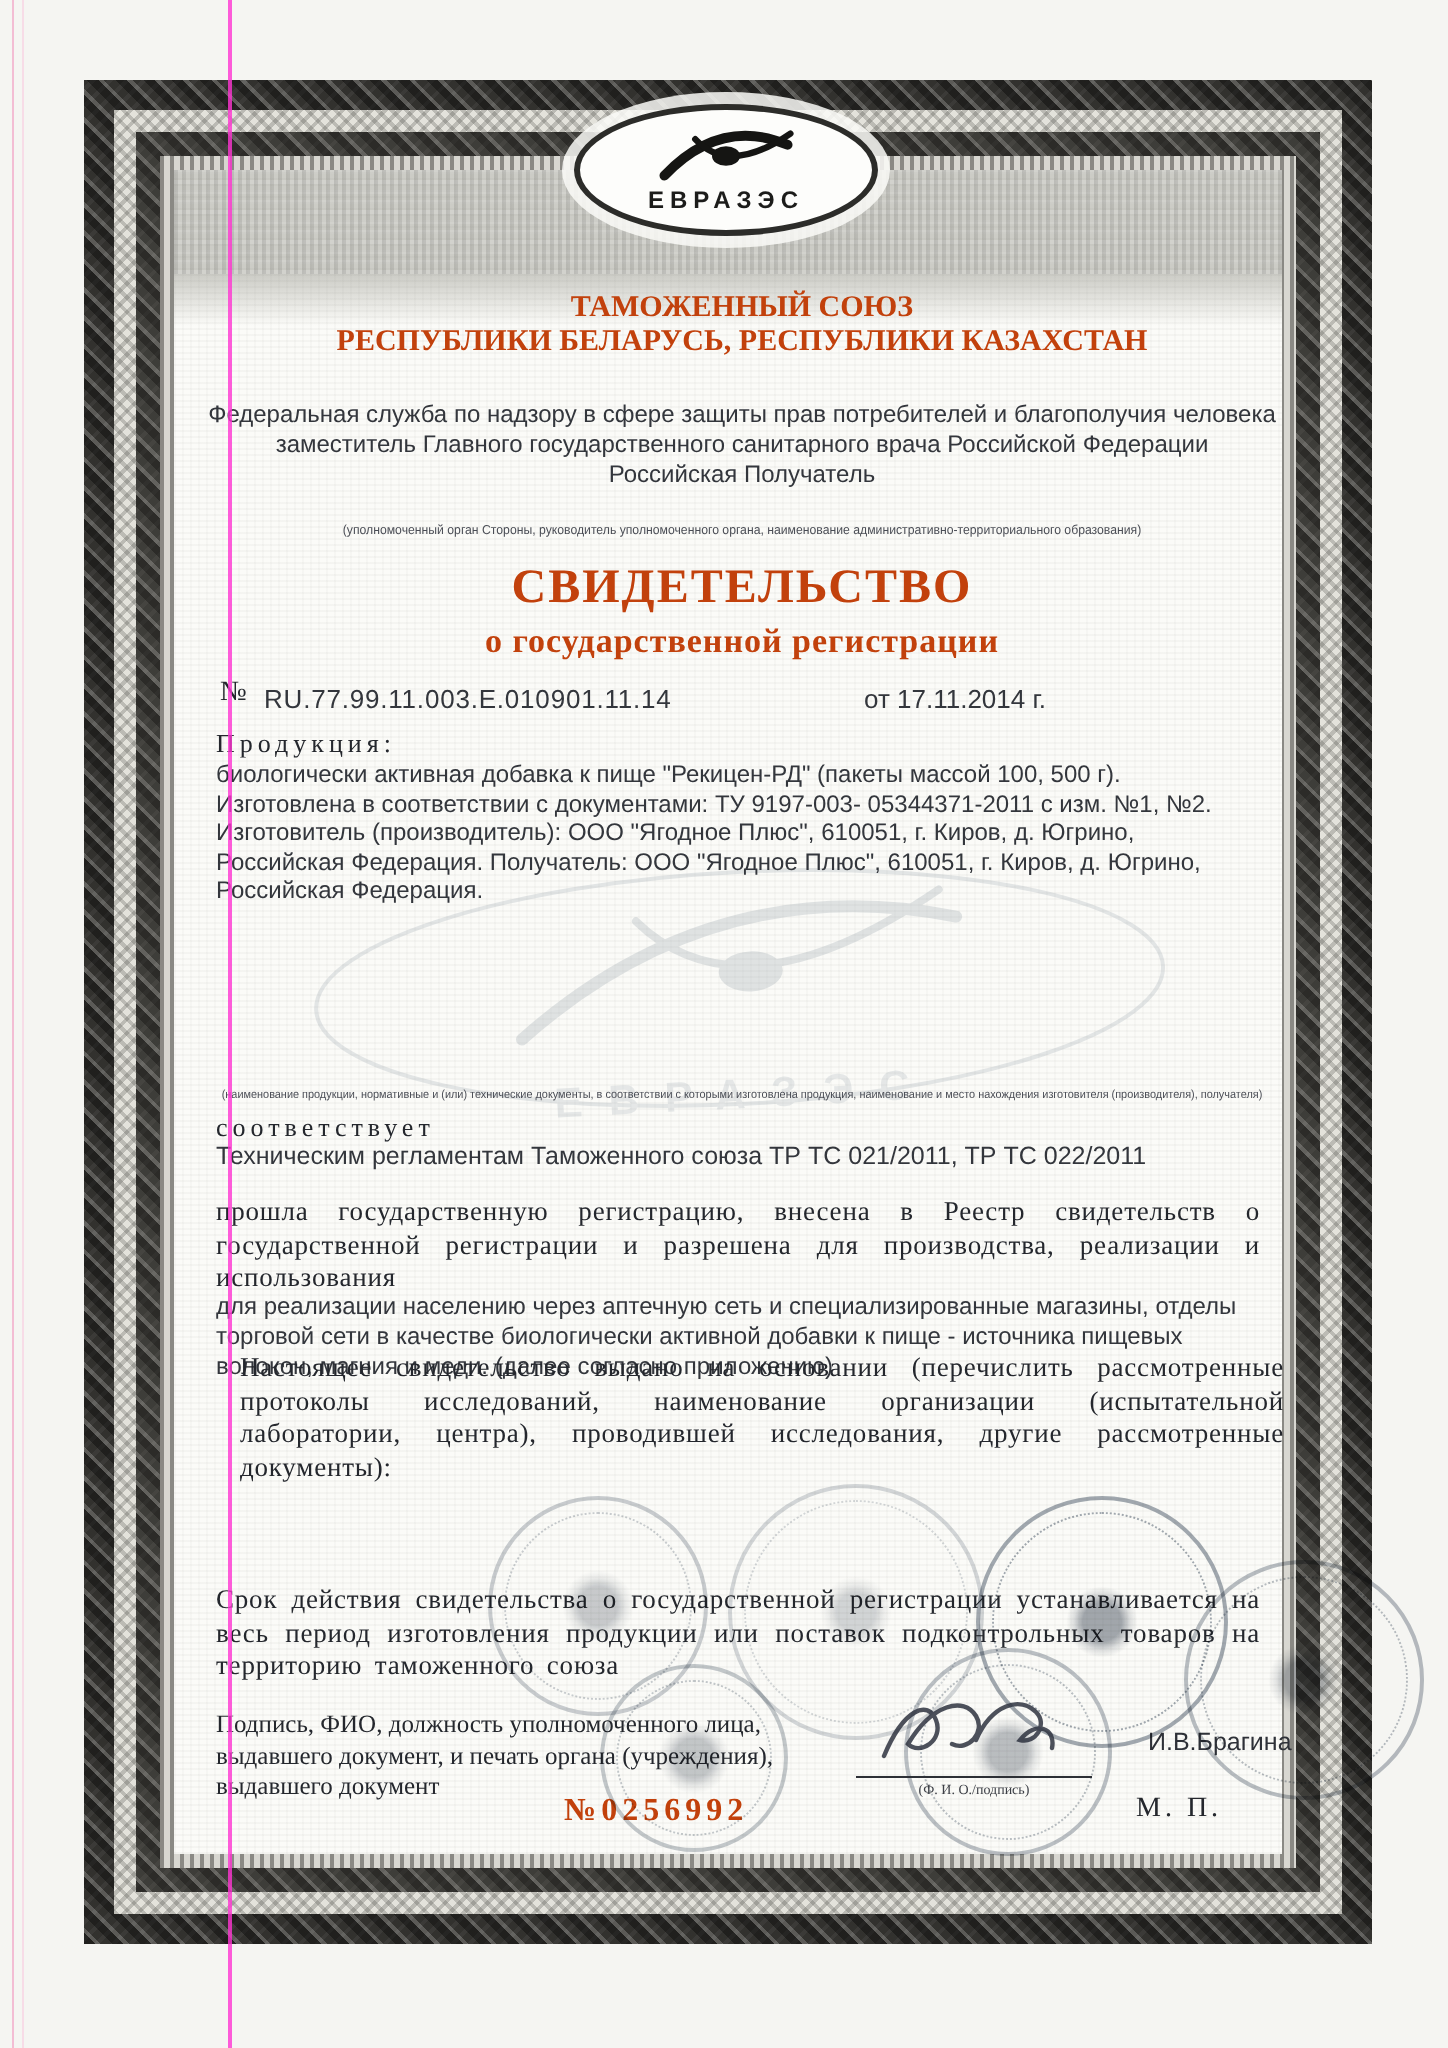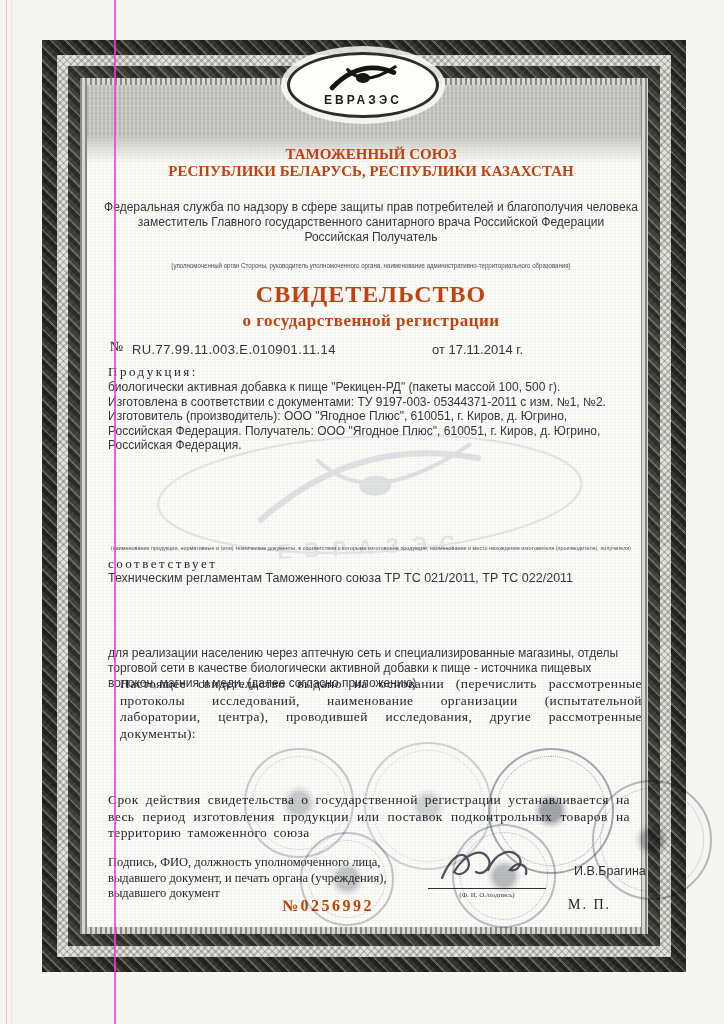--- a/index.html
+++ b/index.html
@@ -127,20 +127,21 @@
   <div class="t sans" style="left:432px; top:342px; font-size:13px;">от 17.11.2014 г.</div>
 
   <div class="t serif" style="left:108px; top:364px; font-size:13px; letter-spacing:2.5px;">Продукция:</div>
   <div class="t sans" style="left:108px; top:380px; width:522px; font-size:12px; line-height:14.5px;">биологически активная добавка к пище "Рекицен-РД" (пакеты массой 100, 500 г). Изготовлена в соответствии с документами: ТУ 9197-003- 05344371-2011 с изм. №1, №2. Изготовитель (производитель): ООО "Ягодное Плюс", 610051, г. Киров, д. Югрино, Российская Федерация. Получатель: ООО "Ягодное Плюс", 610051, г. Киров, д. Югрино, Российская Федерация.</div>
 
   <div class="t center tiny" style="top:545px; font-size:5.8px;">(наименование продукции, нормативные и (или) технические документы, в соответствии с которыми изготовлена продукция, наименование и место нахождения изготовителя (производителя), получателя)</div>
 
   <div class="t serif" style="left:108px; top:556px; font-size:13px; letter-spacing:2.5px;">соответствует</div>
   <div class="t sans" style="left:108px; top:571px; width:522px; font-size:12.5px;">Техническим регламентам Таможенного союза ТР ТС 021/2011, ТР ТС 022/2011</div>
 
+  <div class="t serif just" style="left:108px; top:598px; width:522px; font-size:13.5px; line-height:16.5px;">прошла государственную регистрацию, внесена в Реестр свидетельств о государственной регистрации и разрешена для производства, реализации и использования</div>
   <div class="t sans" style="left:108px; top:646px; width:524px; font-size:12px; line-height:15px;">для реализации населению через аптечную сеть и специализированные магазины, отделы торговой сети в качестве биологически активной добавки к пище - источника пищевых волокон, магния и меди. (далее согласно приложению)</div>
   <div class="t serif just" style="left:120px; top:676px; width:522px; font-size:13.5px; line-height:16.5px;">Настоящее свидетельство выдано на основании (перечислить рассмотренные протоколы исследований, наименование организации (испытательной лаборатории, центра), проводившей исследования, другие рассмотренные документы):</div>
   <div class="t serif just" style="left:108px; top:792px; width:522px; font-size:13.5px; line-height:16.5px;">Срок действия свидетельства о государственной регистрации устанавливается на весь период изготовления продукции или поставок подконтрольных товаров на территорию таможенного союза</div>
 
   <div class="stamp" style="left:244px; top:748px; width:110px; height:110px; opacity:.38;"></div>
   <div class="stamp" style="left:364px; top:742px; width:128px; height:128px; opacity:.3;"></div>
   <div class="stamp" style="left:488px; top:748px; width:126px; height:126px; opacity:.66;"></div>
   <div class="stamp" style="left:592px; top:780px; width:120px; height:120px; opacity:.5;"></div>
   <div class="stamp" style="left:300px; top:832px; width:94px; height:94px; opacity:.42;"></div>
   <div class="stamp" style="left:452px; top:824px; width:104px; height:104px; opacity:.48;"></div>

